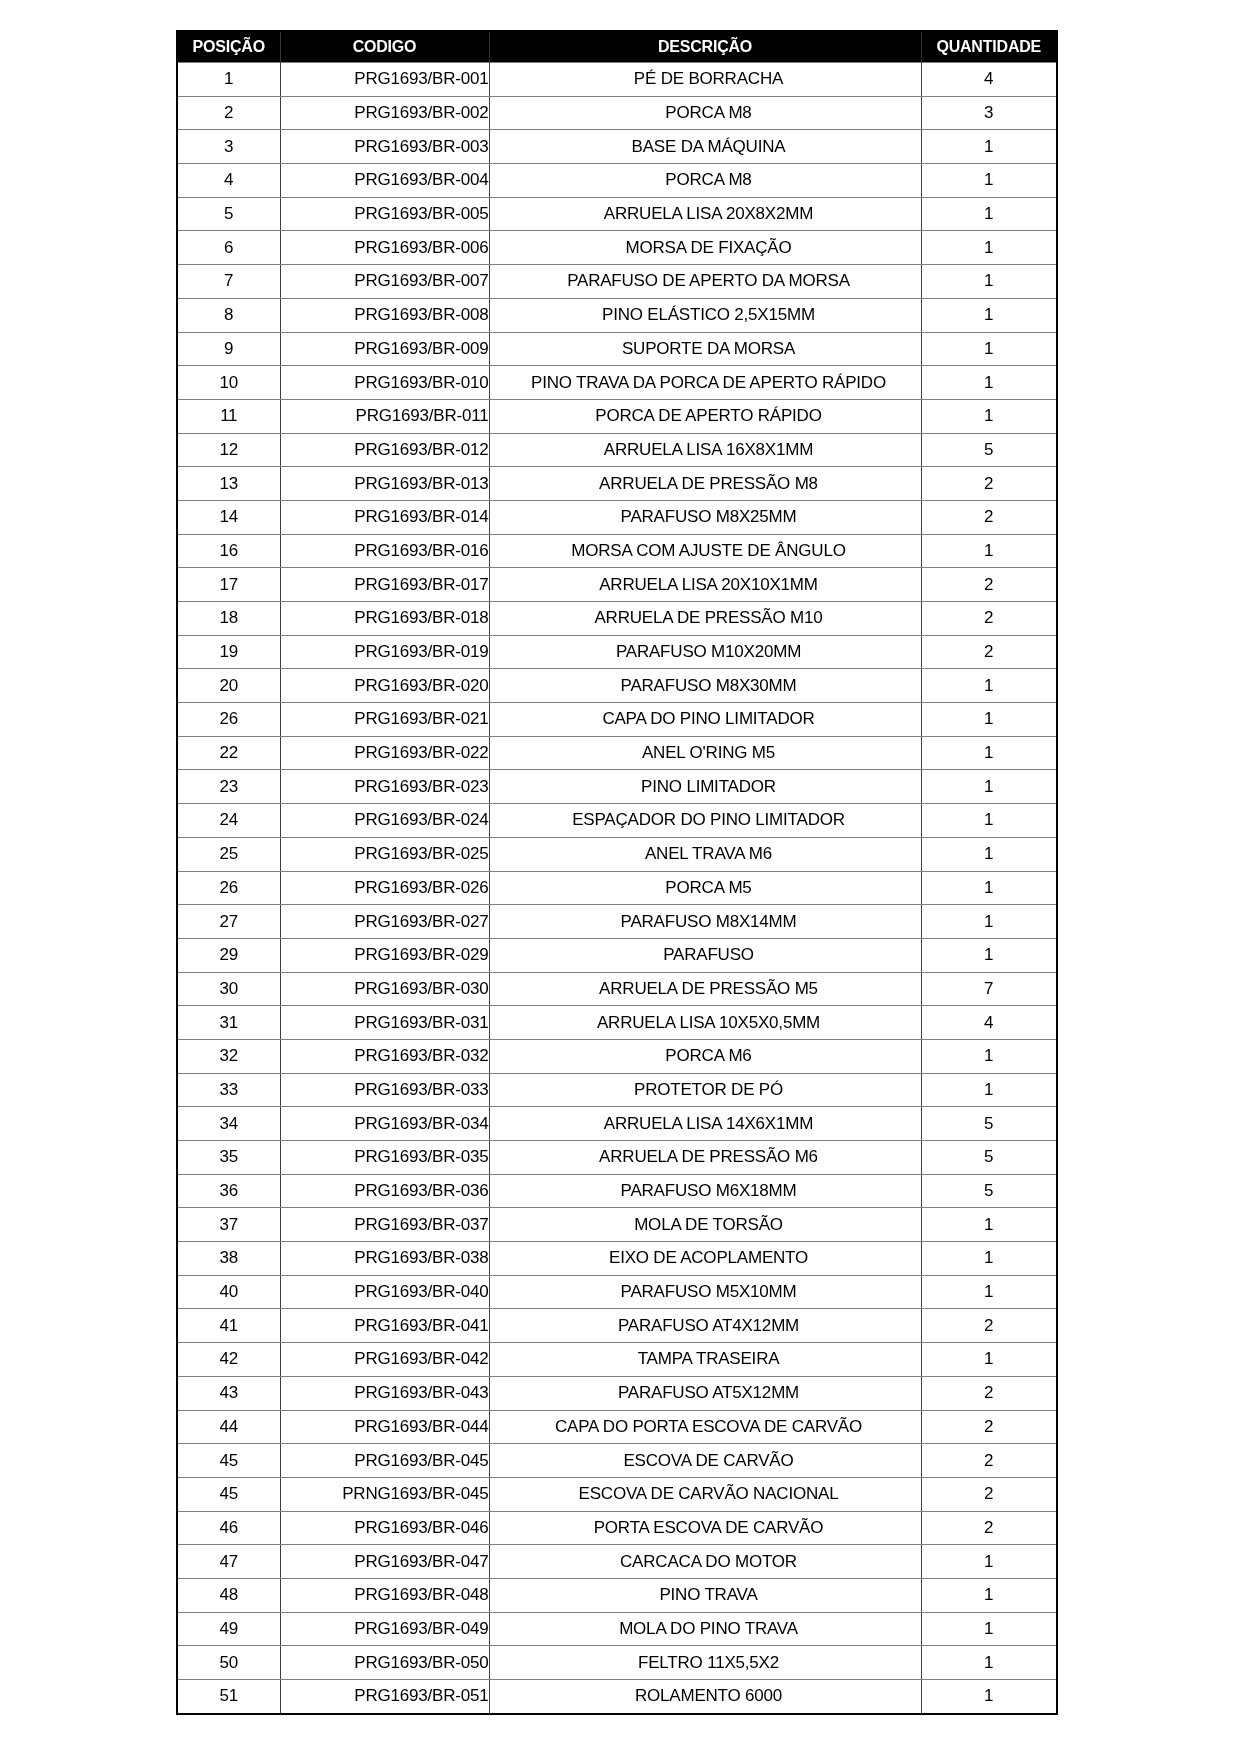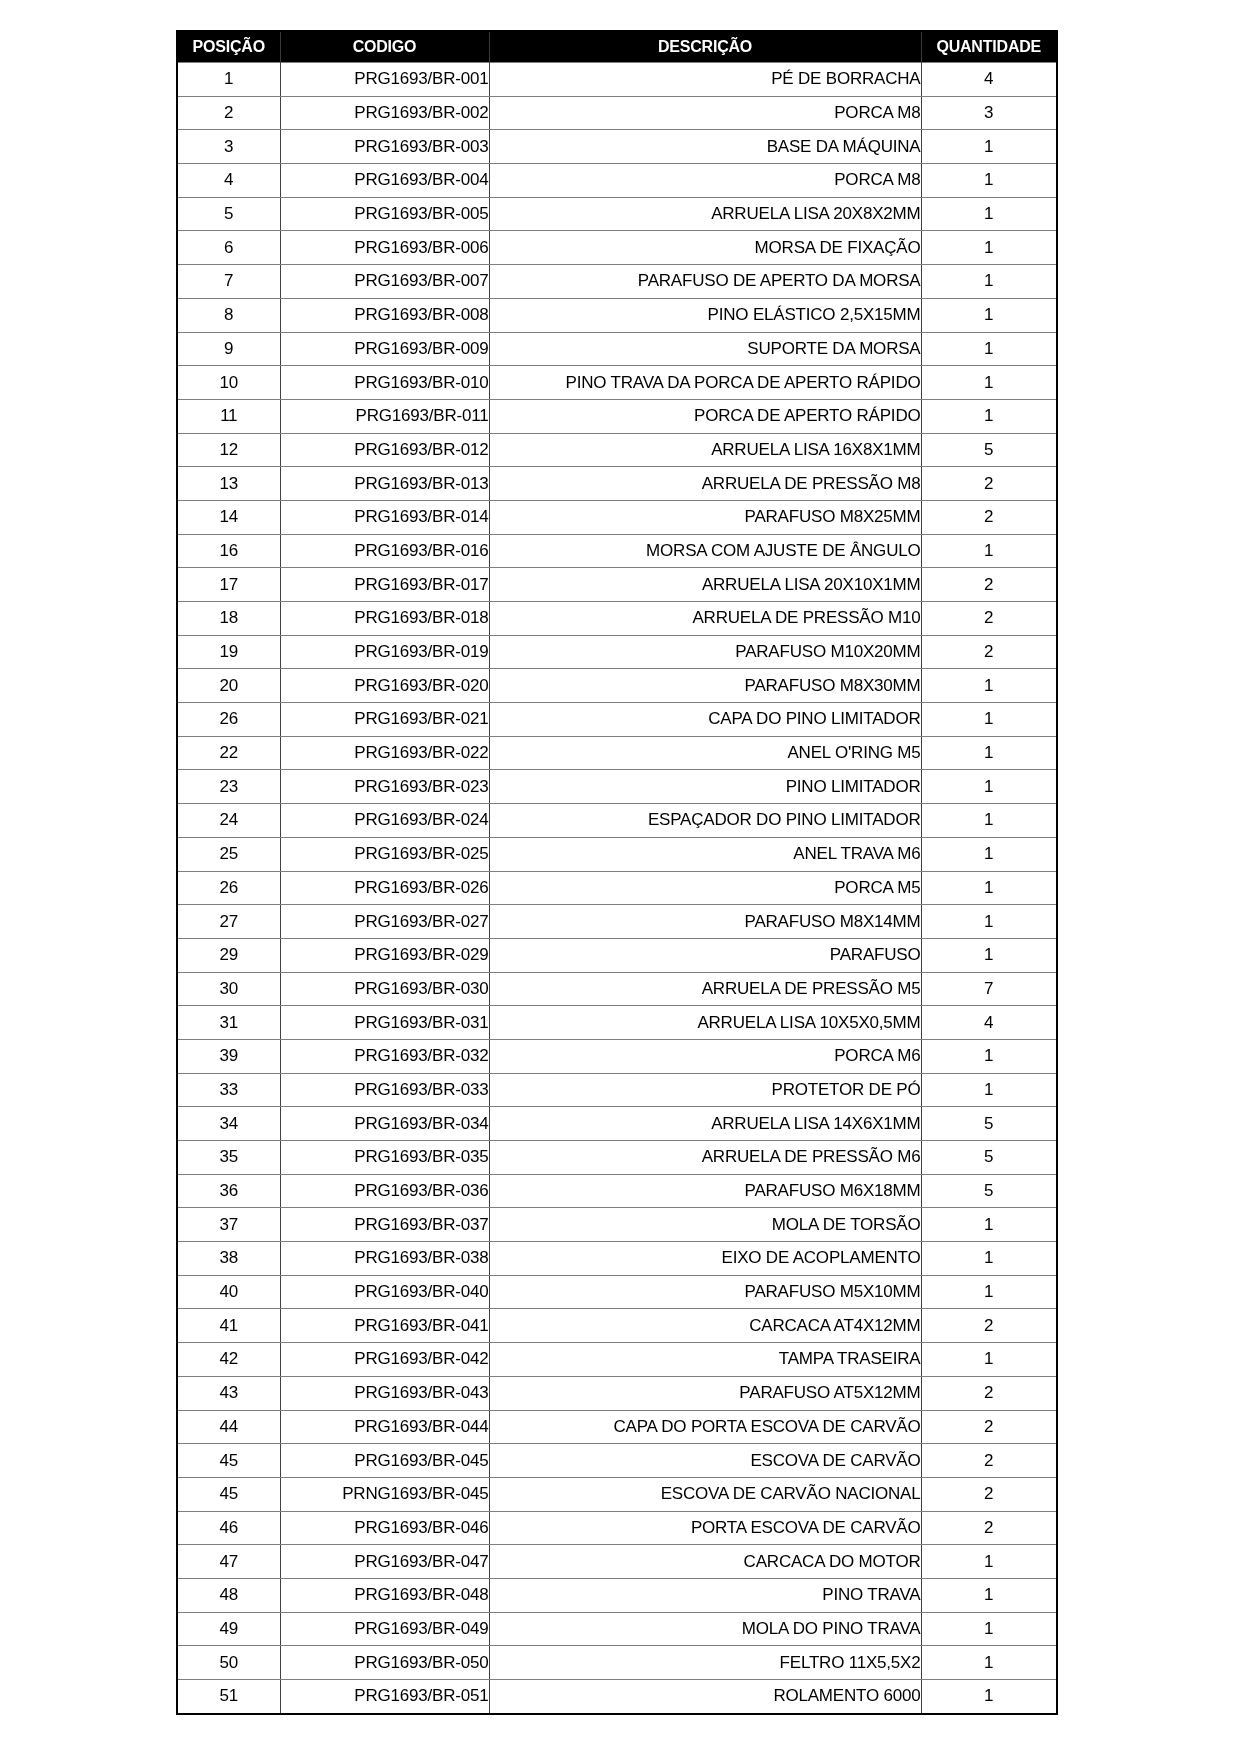--- a/index.html
+++ b/index.html
@@ -51,21 +51,21 @@
     border-bottom: 1px solid #7f7f7f;
     border-left: 1px solid #404040;
     border-right: 1px solid #404040;
     padding: 0;
     letter-spacing: -0.2px;
     white-space: nowrap;
     overflow: hidden;
   }
   tbody td.pos  { text-align: center; }
   tbody td.cod  { text-align: right; }
-  tbody td.desc { text-align: right; padding-left: 7px; margin-left: 40px; }
+  tbody td.desc { text-align: center; padding-left: 7px; margin-left: 40px; }
   tbody td.qty  { text-align: center; }
 </style>
 </head>
 <body>
 
 <div class="page">
   <table class="parts">
     <colgroup>
       <col class="c-pos">
       <col class="c-cod">
@@ -280,21 +280,21 @@
   </tr>
 
   <tr>
     <td class="pos">31</td>
     <td class="cod">PRG1693/BR-031</td>
     <td class="desc">ARRUELA LISA 10X5X0,5MM</td>
     <td class="qty">4</td>
   </tr>
 
   <tr>
-    <td class="pos">39</td>
+    <td class="pos">32</td>
     <td class="cod">PRG1693/BR-032</td>
     <td class="desc">PORCA M6</td>
     <td class="qty">1</td>
   </tr>
 
   <tr>
     <td class="pos">33</td>
     <td class="cod">PRG1693/BR-033</td>
     <td class="desc">PROTETOR DE PÓ</td>
     <td class="qty">1</td>
@@ -338,21 +338,21 @@
   <tr>
     <td class="pos">40</td>
     <td class="cod">PRG1693/BR-040</td>
     <td class="desc">PARAFUSO M5X10MM</td>
     <td class="qty">1</td>
   </tr>
 
   <tr>
     <td class="pos">41</td>
     <td class="cod">PRG1693/BR-041</td>
-    <td class="desc">CARCACA AT4X12MM</td>
+    <td class="desc">PARAFUSO AT4X12MM</td>
     <td class="qty">2</td>
   </tr>
 
   <tr>
     <td class="pos">42</td>
     <td class="cod">PRG1693/BR-042</td>
     <td class="desc">TAMPA TRASEIRA</td>
     <td class="qty">1</td>
   </tr>
 

